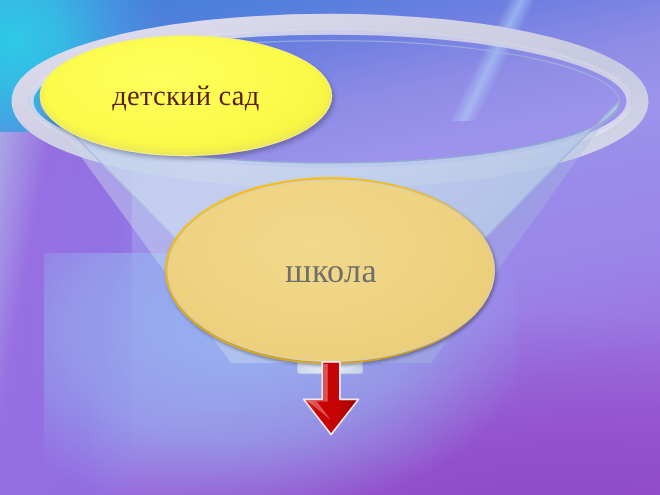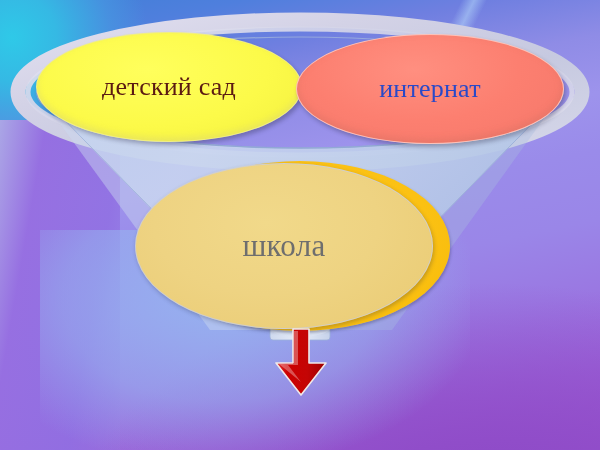--- a/index.html
+++ b/index.html
@@ -129,21 +129,21 @@
     box-shadow: 2px 3px 4px rgba(40,40,70,0.33), inset 0 -3px 7px rgba(208,110,95,0.4);
     border: 1px solid rgba(255,205,195,0.85);
     z-index: 7;
   }
   .oval-boarding .oval-label {
     font-size: 26px;
     color: #2a49c8;
     letter-spacing: 0.2px;
   }
   .oval-school {
-    left: 135px; top: 163px;
+    left: 152px; top: 163px;
     width: 296px; height: 164px;
     background: radial-gradient(ellipse at 44% 36%, #f1d98a 0%, #eed382 48%, #e9ca72 100%);
     box-shadow: 1px 2px 4px rgba(40,40,70,0.28);
     border: 1px solid rgba(200,205,225,0.75);
     z-index: 8;
   }
   .oval-school .oval-label {
     font-size: 31px;
     color: #6e6e6e;
     letter-spacing: 0.3px;
@@ -253,23 +253,20 @@
   <div class="school-gold"></div>
 
   <div class="oval oval-school">
     <span class="oval-label">школа</span>
   </div>
 
   <div class="oval oval-kindergarten">
     <span class="oval-label">детский сад</span>
   </div>
 
-  <div class="oval oval-boarding">
-    <span class="oval-label">интернат</span>
-  </div>
 
   <svg class="arrow-svg" viewBox="0 0 66 74">
     <defs>
       <linearGradient id="arrGrad" x1="0" y1="0" x2="1" y2="0">
         <stop offset="0%" stop-color="#e53535"></stop>
         <stop offset="22%" stop-color="#cc0000"></stop>
         <stop offset="62%" stop-color="#c40505"></stop>
         <stop offset="100%" stop-color="#9d0000"></stop>
       </linearGradient>
     </defs>

